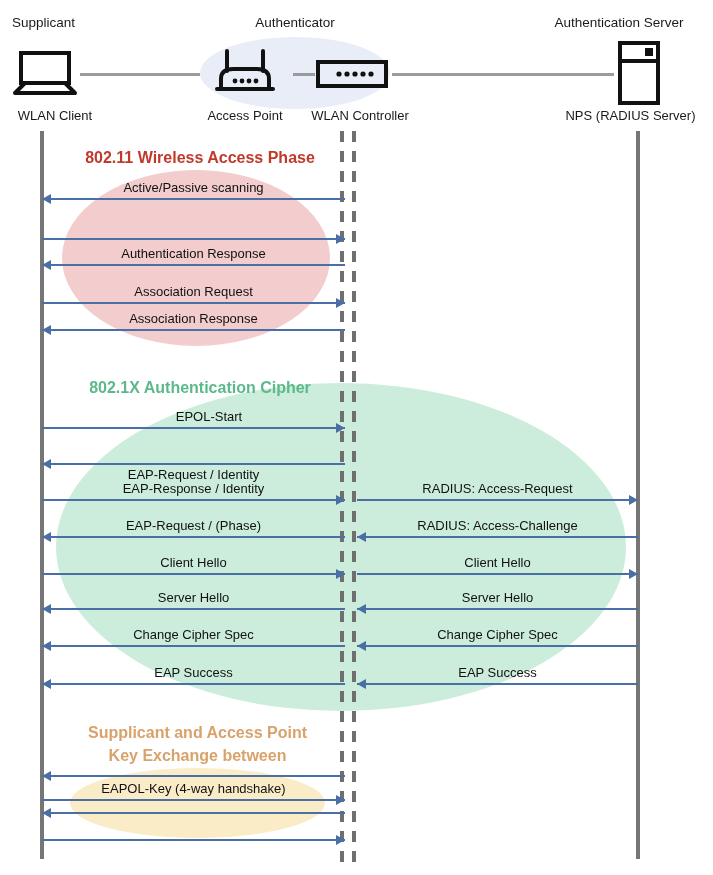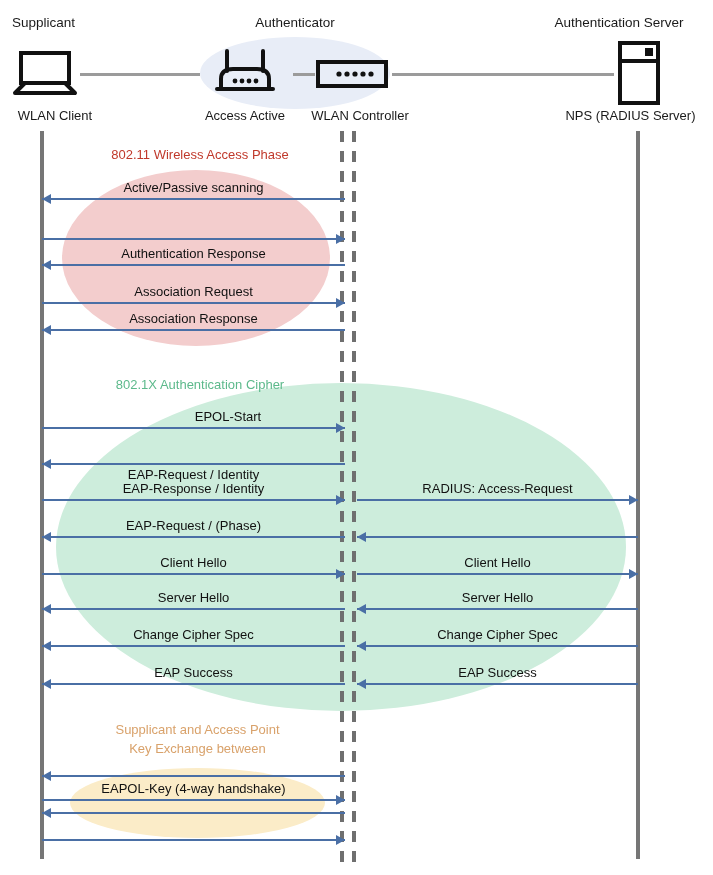--- a/index.html
+++ b/index.html
@@ -2,21 +2,21 @@
 <html><head>
 <meta charset="utf-8">
 <style>
   html,body{margin:0;padding:0;background:#ffffff;}
   body{width:713px;height:875px;position:relative;overflow:hidden;
        font-family:"Liberation Sans",sans-serif;color:#1a1a1a;}
   #diagram{position:absolute;left:0;top:0;width:713px;height:875px;}
   .abs{position:absolute;}
   .hdr-label{font-size:13.5px;color:#1a1a1a;text-align:center;white-space:nowrap;}
   .node-label{font-size:13px;color:#1a1a1a;text-align:center;white-space:nowrap;}
-  .phase-label{font-size:13px;font-weight:400;text-align:center;white-space:nowrap;line-height:1.45;}
+  .phase-label{font-size:16px;font-weight:700;text-align:center;white-space:nowrap;line-height:1.45;}
   .msg-label{font-size:13px;color:#111;text-align:center;white-space:nowrap;}
   .lifeline{background:#767676;width:4px;}
   .dash-col{width:4px;}
   .dash-seg{background:#6f6f6f;width:4px;height:11px;position:absolute;left:0;}
   .ell{position:absolute;border-radius:50%;}
   .arrow-line{position:absolute;height:2px;}
   .arrowhead{position:absolute;width:0;height:0;}
   .conn{position:absolute;background:#9b9b9b;height:3px;}
   svg{display:block;overflow:visible;}
 </style>
@@ -68,21 +68,21 @@
 
   <div class="abs" style="left:617px;top:40px;">
     <svg width="44" height="66" viewBox="0 0 44 66">
       <rect x="3" y="3" width="38" height="60" fill="none" stroke="#111" stroke-width="4"></rect>
       <path d="M3 21 L41 21" stroke="#111" stroke-width="4"></path>
       <rect x="28" y="8" width="8" height="8" fill="#111"></rect>
     </svg>
   </div>
 
   <div class="abs node-label" style="left:0px;top:108px;width:110px;">WLAN Client</div>
-  <div class="abs node-label" style="left:190px;top:108px;width:110px;">Access Active</div>
+  <div class="abs node-label" style="left:190px;top:108px;width:110px;">Access Point</div>
   <div class="abs node-label" style="left:295px;top:108px;width:130px;">WLAN Controller</div>
   <div class="abs node-label" style="left:548px;top:108px;width:165px;">NPS (RADIUS Server)</div>
 
   <div class="ell" style="left:56px;top:383px;width:570px;height:328px;background:#cdeddc;"></div>
   <div class="ell" style="left:62px;top:170px;width:268px;height:176px;background:#f3cdcd;"></div>
   <div class="ell" style="left:70px;top:768px;width:255px;height:70px;background:#fbecc8;"></div>
 
   <div class="abs lifeline" style="left:40px;top:131px;height:728px;"></div>
   <div class="abs lifeline" style="left:636px;top:131px;height:728px;"></div>
 
@@ -182,21 +182,21 @@
       <div class="arrowhead" style="top: 260px; border-top: 5px solid transparent; border-bottom: 5px solid transparent; left: 42px; border-right: 9px solid rgb(74, 111, 165);"></div>
       <div class="msg-label abs" style="left: 43.5px; top: 246px; width: 300px;">Authentication Response</div>
       <div class="arrow-line" style="left: 42px; top: 302px; width: 303px; background: rgb(74, 111, 165);"></div>
       <div class="arrowhead" style="top: 298px; border-top: 5px solid transparent; border-bottom: 5px solid transparent; left: 336px; border-left: 9px solid rgb(74, 111, 165);"></div>
       <div class="msg-label abs" style="left: 43.5px; top: 284px; width: 300px;">Association Request</div>
       <div class="arrow-line" style="left: 42px; top: 329px; width: 303px; background: rgb(74, 111, 165);"></div>
       <div class="arrowhead" style="top: 325px; border-top: 5px solid transparent; border-bottom: 5px solid transparent; left: 42px; border-right: 9px solid rgb(74, 111, 165);"></div>
       <div class="msg-label abs" style="left: 43.5px; top: 311px; width: 300px;">Association Response</div>
       <div class="arrow-line" style="left: 42px; top: 427px; width: 303px; background: rgb(74, 111, 165);"></div>
       <div class="arrowhead" style="top: 423px; border-top: 5px solid transparent; border-bottom: 5px solid transparent; left: 336px; border-left: 9px solid rgb(74, 111, 165);"></div>
-      <div class="msg-label abs" style="left: 46px; top: 409px; width: 364px;">EPOL-Start</div>
+      <div class="msg-label abs" style="left: 27px; top: 409px; width: 364px;">EPOL-Start</div>
       <div class="arrow-line" style="left: 42px; top: 463px; width: 303px; background: rgb(74, 111, 165);"></div>
       <div class="arrowhead" style="top: 459px; border-top: 5px solid transparent; border-bottom: 5px solid transparent; left: 42px; border-right: 9px solid rgb(74, 111, 165);"></div>
       <div class="msg-label abs" style="left: 43.5px; top: 445px; width: 300px; margin-top: 22px;">EAP-Request / Identity</div>
       <div class="arrow-line" style="left: 42px; top: 499px; width: 303px; background: rgb(74, 111, 165);"></div>
       <div class="arrowhead" style="top: 495px; border-top: 5px solid transparent; border-bottom: 5px solid transparent; left: 336px; border-left: 9px solid rgb(74, 111, 165);"></div>
       <div class="msg-label abs" style="left: 43.5px; top: 481px; width: 300px;">EAP-Response / Identity</div>
       <div class="arrow-line" style="left: 42px; top: 536px; width: 303px; background: rgb(74, 111, 165);"></div>
       <div class="arrowhead" style="top: 532px; border-top: 5px solid transparent; border-bottom: 5px solid transparent; left: 42px; border-right: 9px solid rgb(74, 111, 165);"></div>
       <div class="msg-label abs" style="left: 43.5px; top: 518px; width: 300px;">EAP-Request / (Phase)</div>
       <div class="arrow-line" style="left: 42px; top: 573px; width: 303px; background: rgb(74, 111, 165);"></div>
@@ -218,20 +218,21 @@
       <div class="msg-label abs" style="left: 43.5px; top: 781px; width: 300px;">EAPOL-Key (4-way handshake)</div>
       <div class="arrow-line" style="left: 42px; top: 812px; width: 303px; background: rgb(74, 111, 165);"></div>
       <div class="arrowhead" style="top: 808px; border-top: 5px solid transparent; border-bottom: 5px solid transparent; left: 42px; border-right: 9px solid rgb(74, 111, 165);"></div>
       <div class="arrow-line" style="left: 42px; top: 839px; width: 303px; background: rgb(74, 111, 165);"></div>
       <div class="arrowhead" style="top: 835px; border-top: 5px solid transparent; border-bottom: 5px solid transparent; left: 336px; border-left: 9px solid rgb(74, 111, 165);"></div>
       <div class="arrow-line" style="left: 357px; top: 499px; width: 281px; background: rgb(74, 111, 165);"></div>
       <div class="arrowhead" style="top: 495px; border-top: 5px solid transparent; border-bottom: 5px solid transparent; left: 629px; border-left: 9px solid rgb(74, 111, 165);"></div>
       <div class="msg-label abs" style="left: 347.5px; top: 481px; width: 300px;">RADIUS: Access-Request</div>
       <div class="arrow-line" style="left: 357px; top: 536px; width: 281px; background: rgb(74, 111, 165);"></div>
       <div class="arrowhead" style="top: 532px; border-top: 5px solid transparent; border-bottom: 5px solid transparent; left: 357px; border-right: 9px solid rgb(74, 111, 165);"></div>
+      <div class="msg-label abs" style="left: 347.5px; top: 518px; width: 300px;">RADIUS: Access-Challenge</div>
       <div class="arrow-line" style="left: 357px; top: 573px; width: 281px; background: rgb(74, 111, 165);"></div>
       <div class="arrowhead" style="top: 569px; border-top: 5px solid transparent; border-bottom: 5px solid transparent; left: 629px; border-left: 9px solid rgb(74, 111, 165);"></div>
       <div class="msg-label abs" style="left: 347.5px; top: 555px; width: 300px;">Client Hello</div>
       <div class="arrow-line" style="left: 357px; top: 608px; width: 281px; background: rgb(74, 111, 165);"></div>
       <div class="arrowhead" style="top: 604px; border-top: 5px solid transparent; border-bottom: 5px solid transparent; left: 357px; border-right: 9px solid rgb(74, 111, 165);"></div>
       <div class="msg-label abs" style="left: 347.5px; top: 590px; width: 300px;">Server Hello</div>
       <div class="arrow-line" style="left: 357px; top: 645px; width: 281px; background: rgb(74, 111, 165);"></div>
       <div class="arrowhead" style="top: 641px; border-top: 5px solid transparent; border-bottom: 5px solid transparent; left: 357px; border-right: 9px solid rgb(74, 111, 165);"></div>
       <div class="msg-label abs" style="left: 347.5px; top: 627px; width: 300px;">Change Cipher Spec</div>
       <div class="arrow-line" style="left: 357px; top: 683px; width: 281px; background: rgb(74, 111, 165);"></div>

